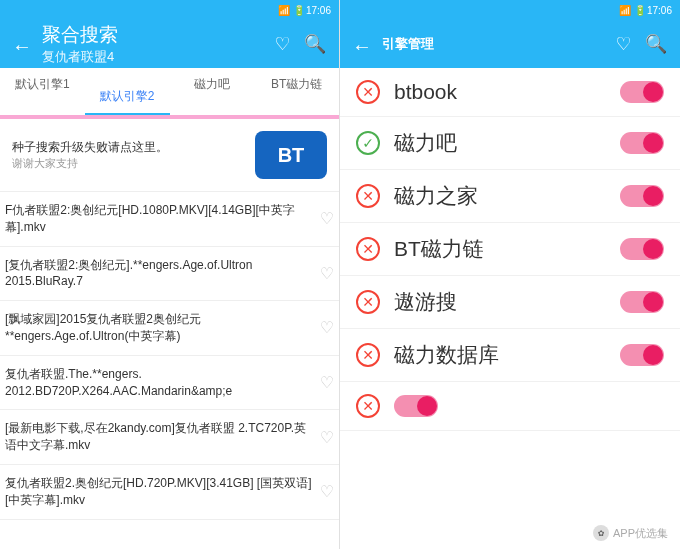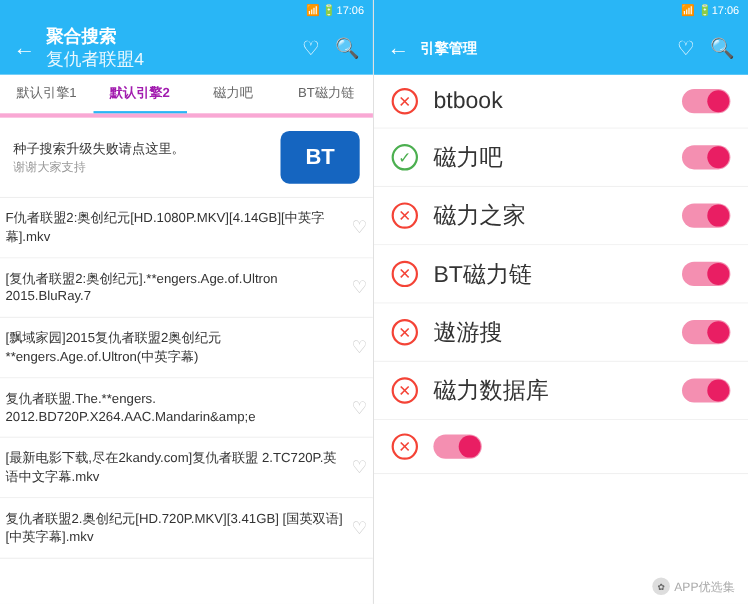--- a/index.html
+++ b/index.html
@@ -36,27 +36,27 @@
       margin-right: 10px;
       cursor: pointer;
     }
 
     .header-title-group {
       flex: 1;
     }
 
     .header-main-title {
       color: white;
-      font-size: 16px;
-      font-weight: bold;
+      font-size: 19px;
+      font-weight: normal;
     }
 
     .header-subtitle {
       color: rgba(255,255,255,0.9);
-      font-size: 16px;
+      font-size: 13px;
     }
 
     .header-icons {
       display: flex;
       gap: 14px;
       align-items: center;
     }
 
     .header-icons span {
       color: white;
@@ -85,23 +85,24 @@
       flex: 1;
       text-align: center;
       padding: 8px 4px;
       font-size: 12px;
       color: #666;
       border-bottom: 2px solid transparent;
       cursor: pointer;
     }
 
     .tab-item.active {
-      color: #a21caf;
+      color: #3b82f6;
       border-bottom: 2px solid #29b6f6;
-      font-weight: bold;
+      font-weight: normal;
+      margin-top: 12px;
     }
 
     .search-results {
       flex: 1;
       overflow-y: auto;
     }
 
     .notice-card {
       background: #fff;
       padding: 12px;

